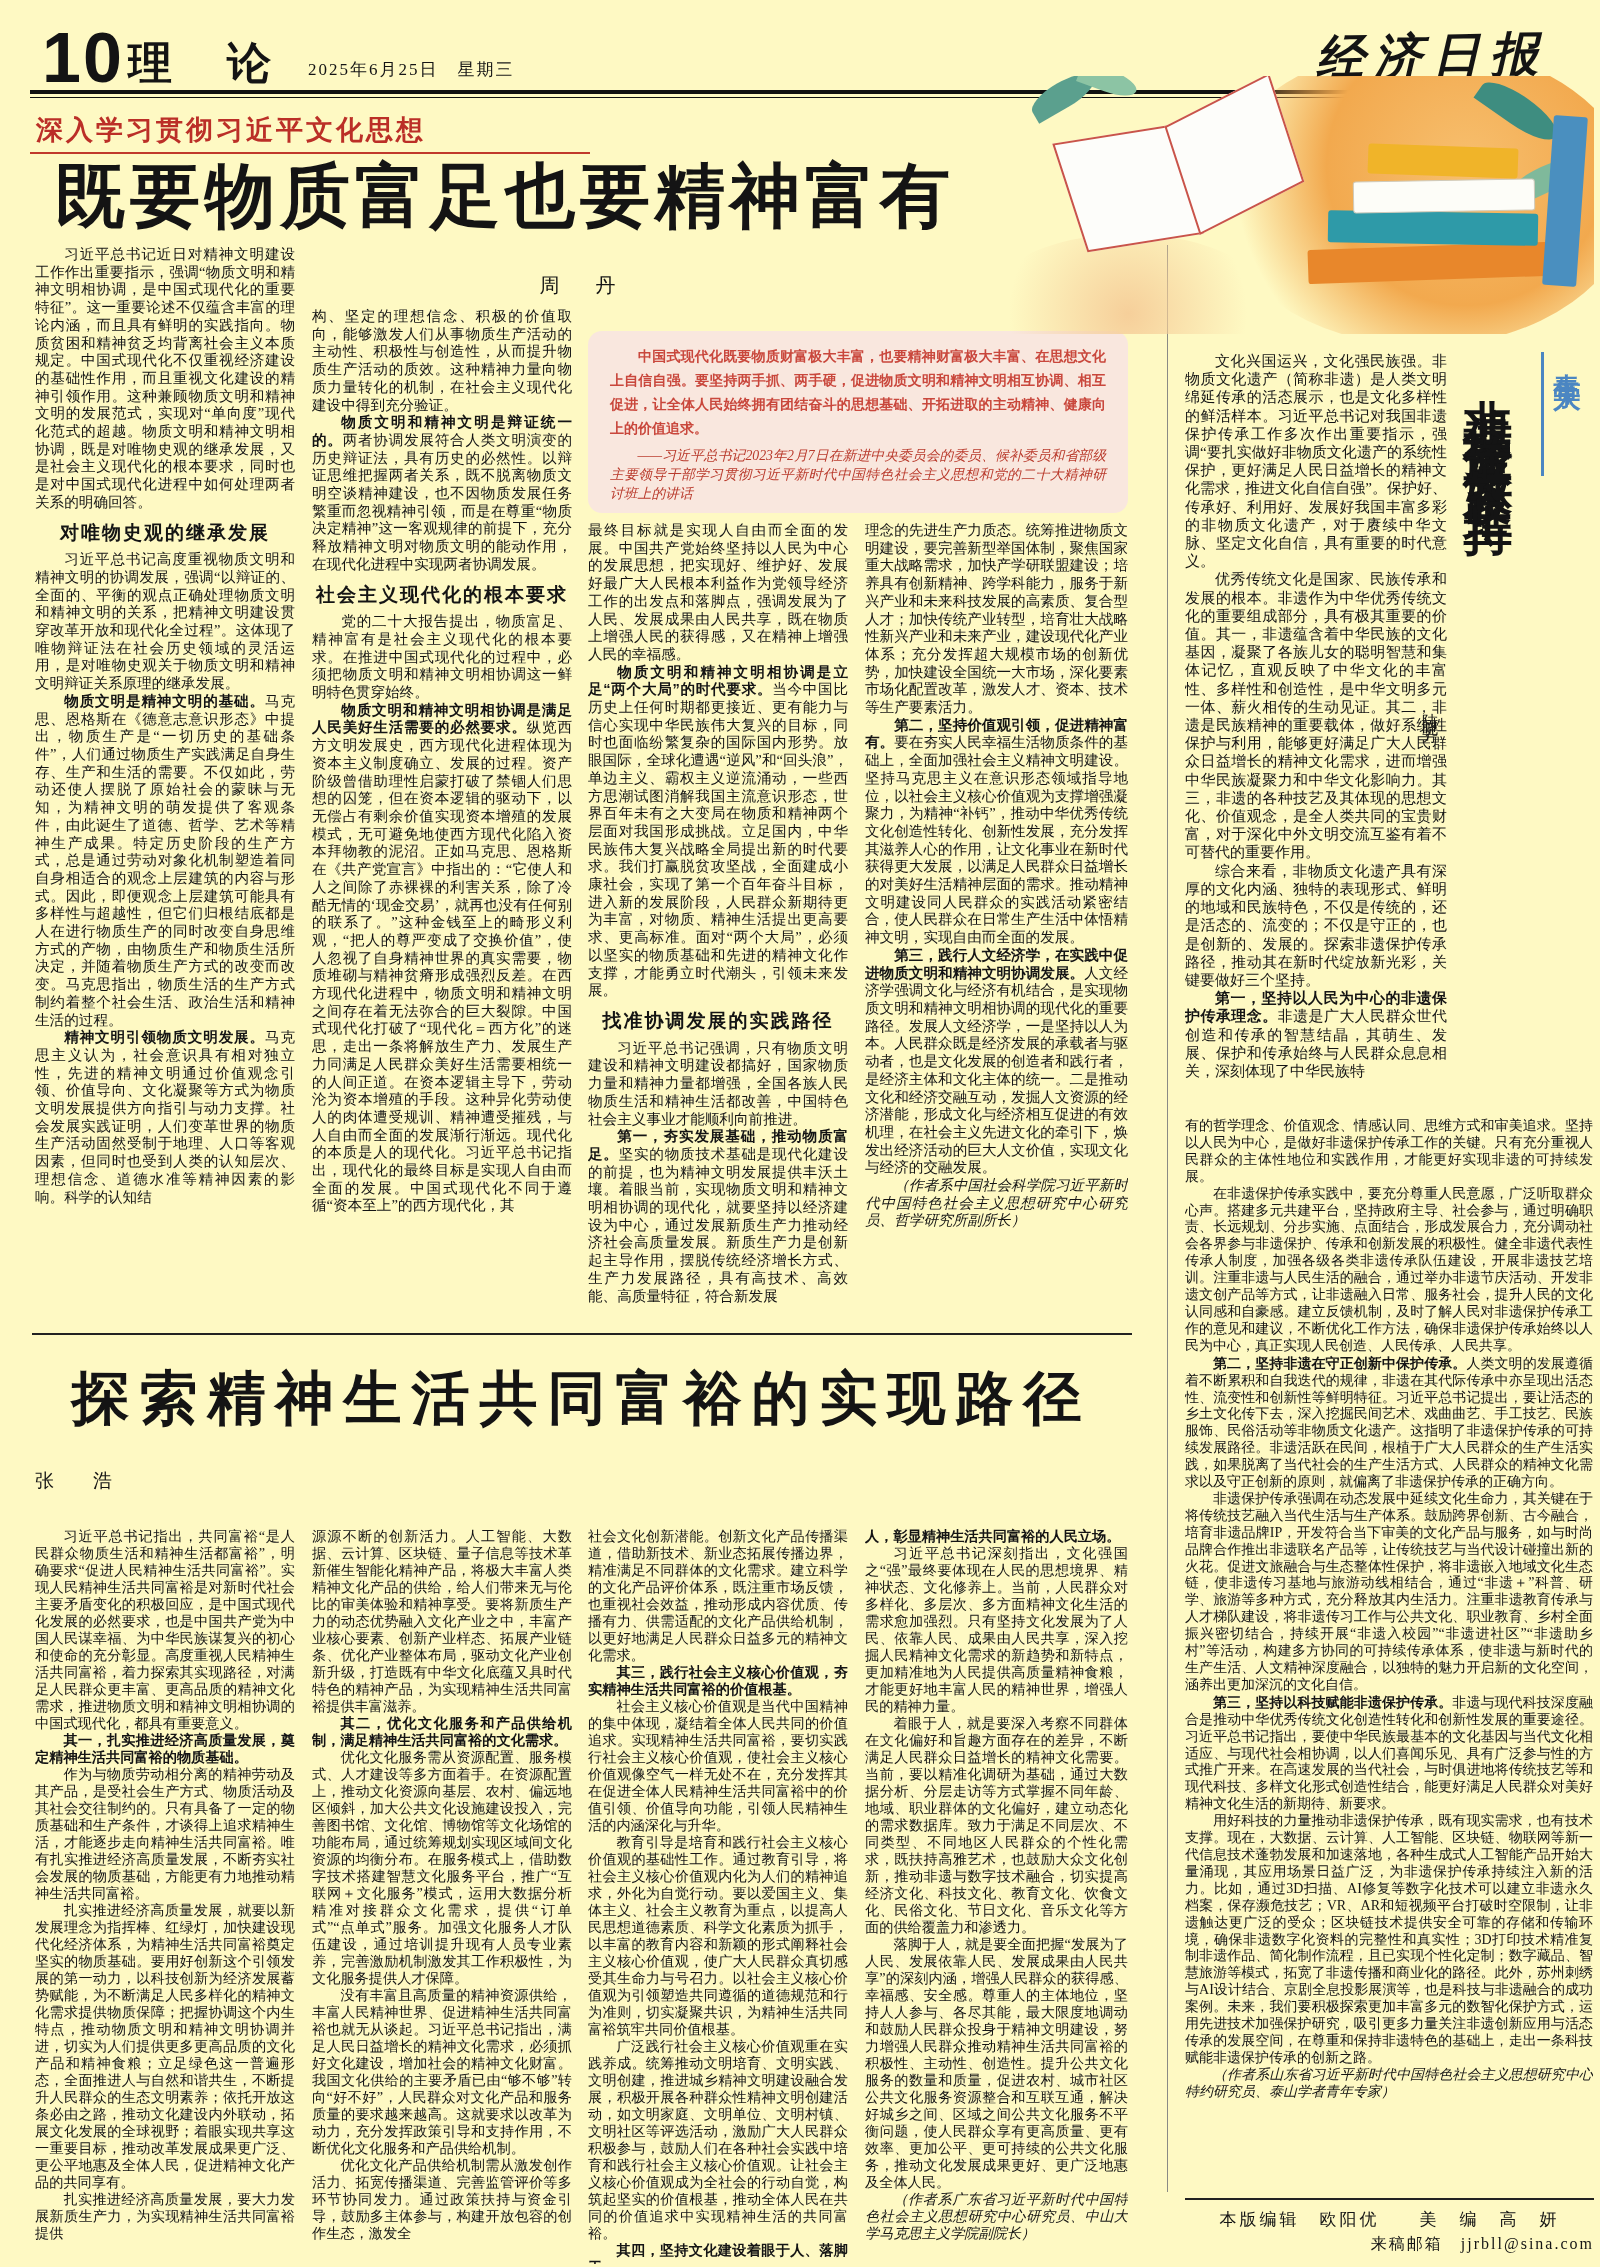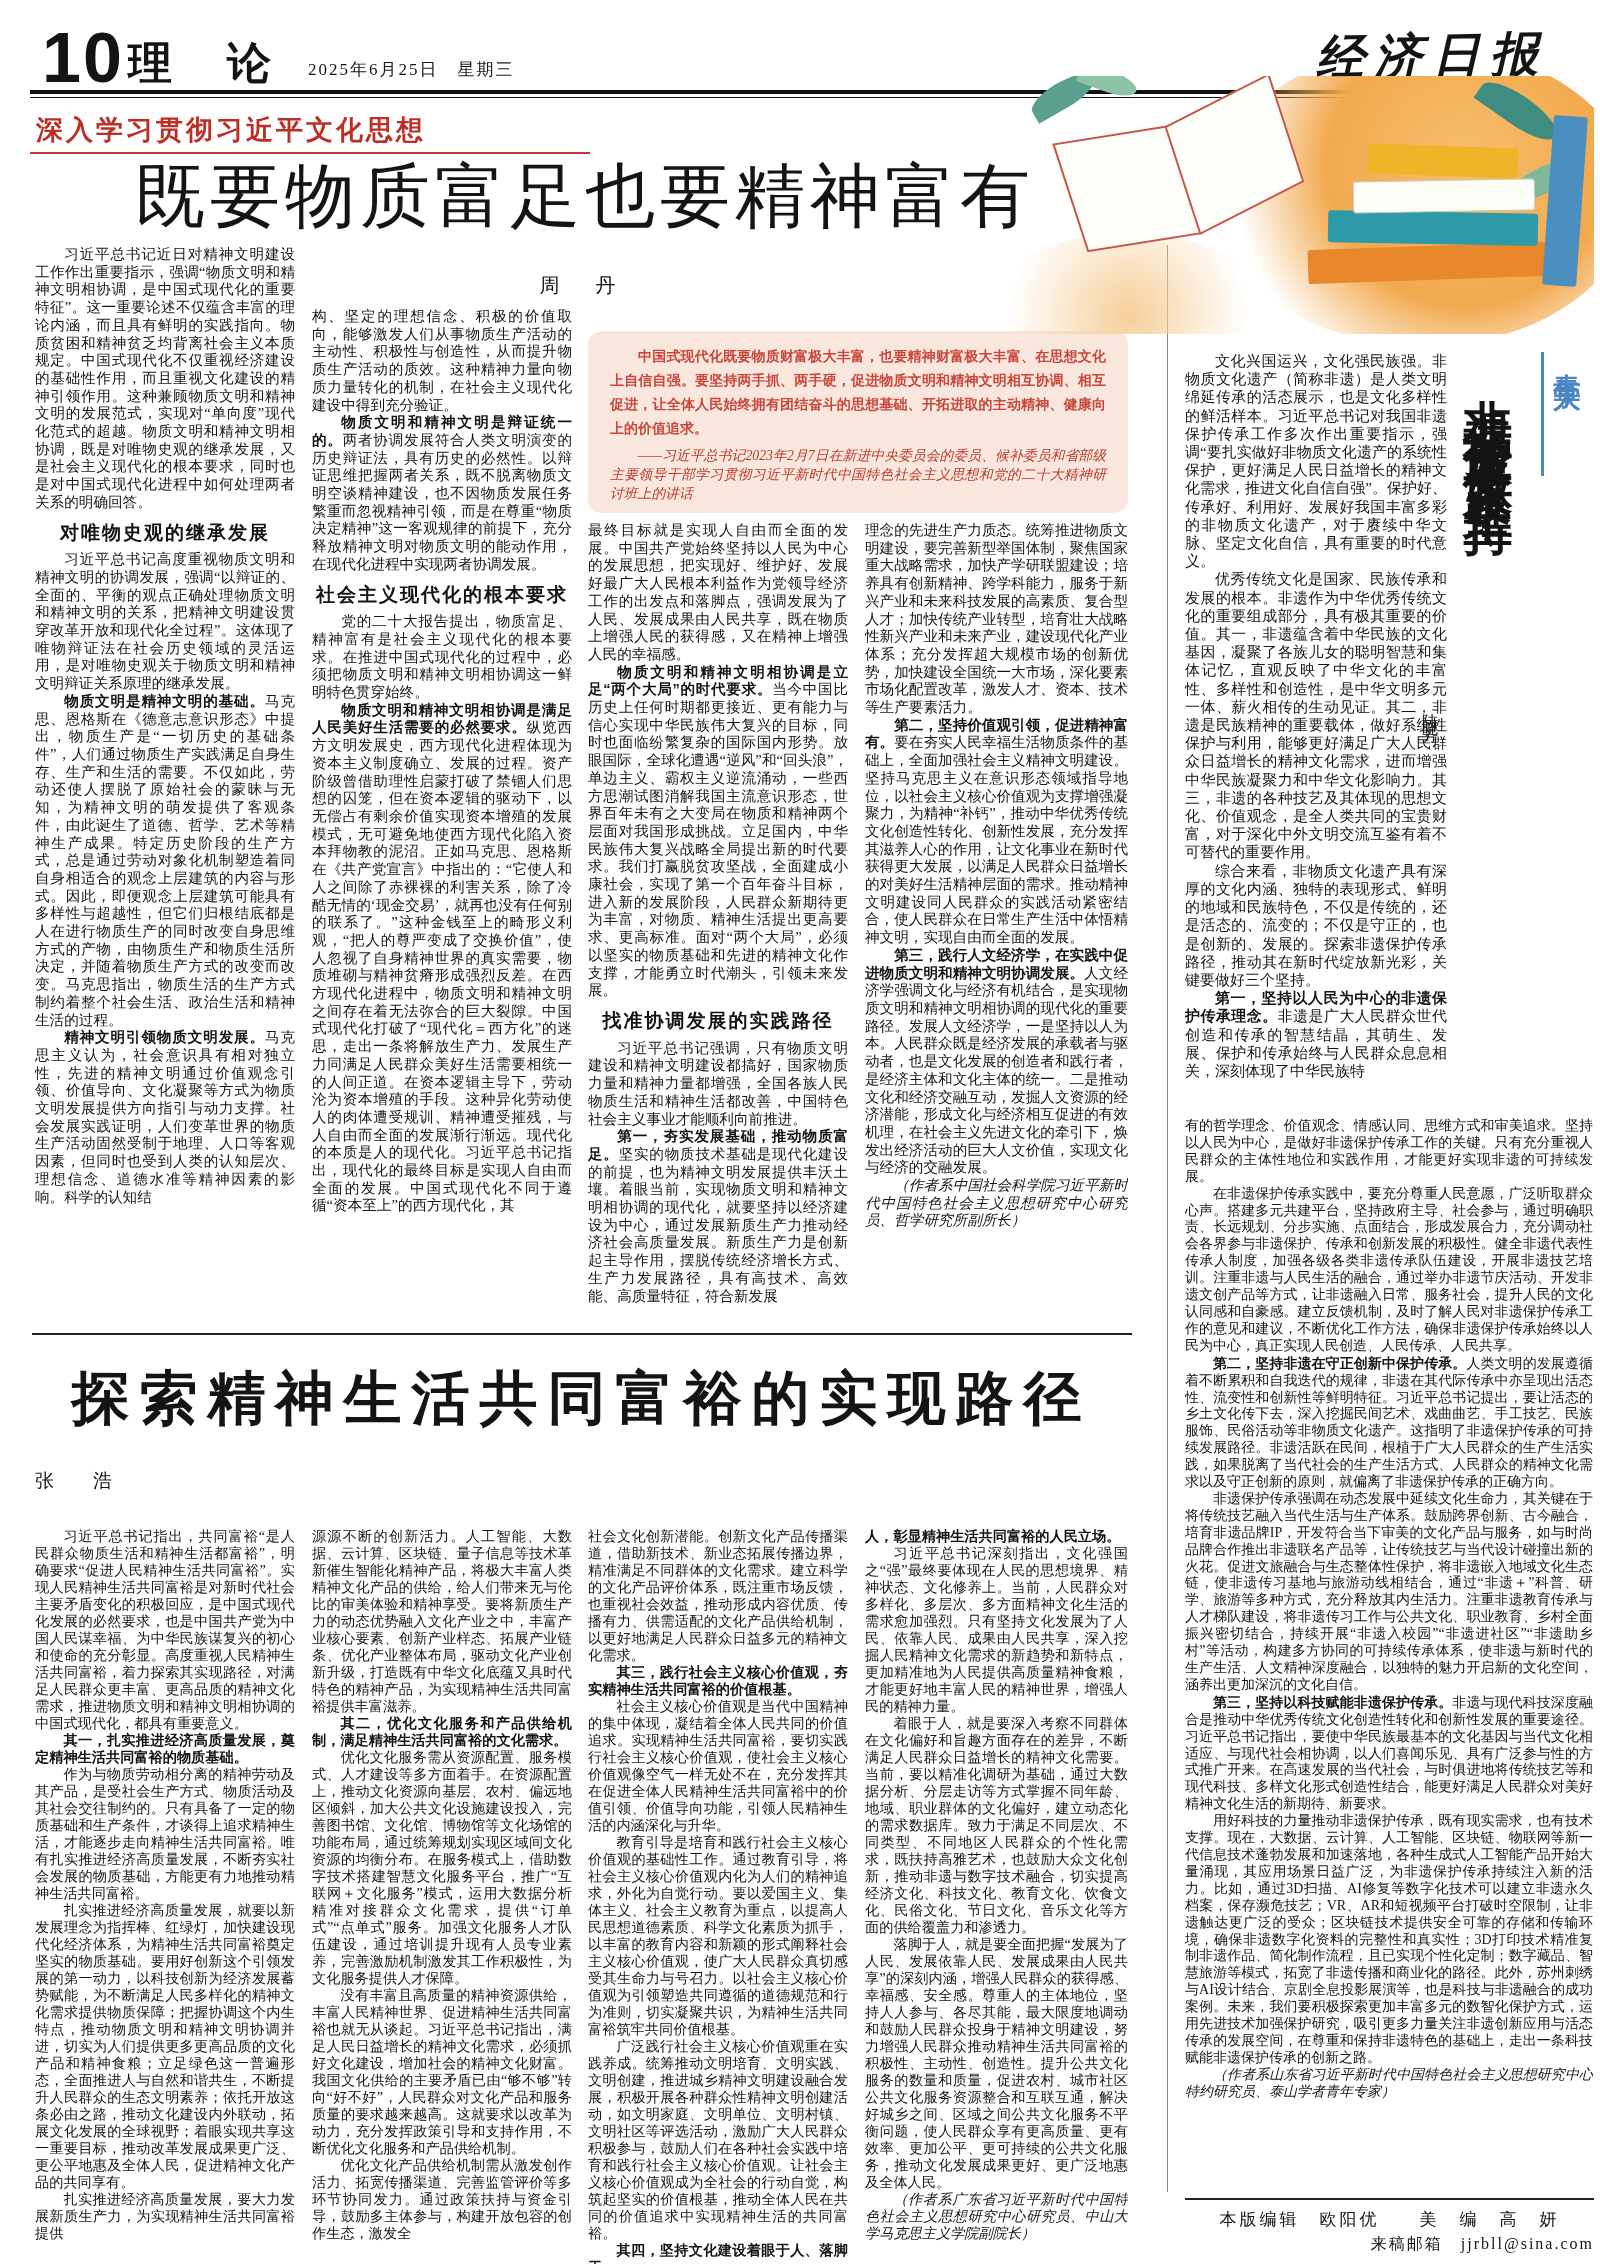--- a/index.html
+++ b/index.html
@@ -1,32 +1,32 @@
 <!DOCTYPE html>
 <html><head>
 <meta charset="utf-8">
 <style>
   html,body{margin:0;padding:0;background:#d8d6cf;}
-  .page{position:relative;width:1600px;height:2267px;margin:0 auto;background:#ffffff;
+  .page{position:relative;width:1600px;height:2267px;margin:0 auto;background:#fef9c3;
         font-family:"Liberation Serif",serif;color:#141414;overflow:hidden;}
   
   .pageno{position:absolute;left:42px;top:18px;font-family:"Liberation Sans",sans-serif;
           font-weight:900;font-size:70px;letter-spacing:2px;}
   .section{position:absolute;left:128px;top:34px;font-weight:900;font-size:44px;letter-spacing:22px;}
   .issuedate{position:absolute;left:308px;top:58px;font-size:17px;letter-spacing:2px;}
   .masthead{position:absolute;right:52px;top:24px;font-size:48px;font-weight:bold;font-style:italic;
             letter-spacing:10px;transform:rotate(-1deg);}
   .rule-thick{position:absolute;left:30px;width:1540px;top:90px;height:4px;background:#111;}
   .rule-thin{position:absolute;left:30px;width:1540px;top:97px;height:1px;background:#111;}
   
   .kicker{position:absolute;left:36px;top:112px;font-family:"Liberation Sans",sans-serif;
           font-weight:700;font-size:27px;color:#bb2f27;letter-spacing:3px;}
   .kicker-line{position:absolute;left:30px;top:152px;width:560px;height:2px;background:#c0392b;}
-  .lead-title{position:absolute;left:55px;top:150px;width:980px;text-align:right;
-              font-family:"Liberation Sans",sans-serif;font-weight:400;font-size:70px;letter-spacing:5px;}
+  .lead-title{position:absolute;left:55px;top:150px;width:980px;text-align:left;
+              font-family:"Liberation Sans",sans-serif;font-weight:700;font-size:70px;letter-spacing:5px;}
   .lead-byline{position:absolute;left:35px;top:272px;width:1093px;text-align:center;
                font-size:20px;letter-spacing:8px;}
   .col{position:absolute;text-align:justify;overflow:hidden;font-size:14.6px;line-height:17.7px;}
   .col p{margin:0;text-indent:2em;}
   .col p.ni{text-indent:0;}
   .col b{font-family:"Liberation Sans",sans-serif;font-weight:700;}
   .col h3{margin:12px 0 10px;text-align:center;text-indent:0;
           font-family:"Liberation Sans",sans-serif;font-weight:700;font-size:19px;letter-spacing:2px;}
   .col p.note{font-style:italic;}
   .c1{left:35px; top:246px; width:260px;height:1066px;}

